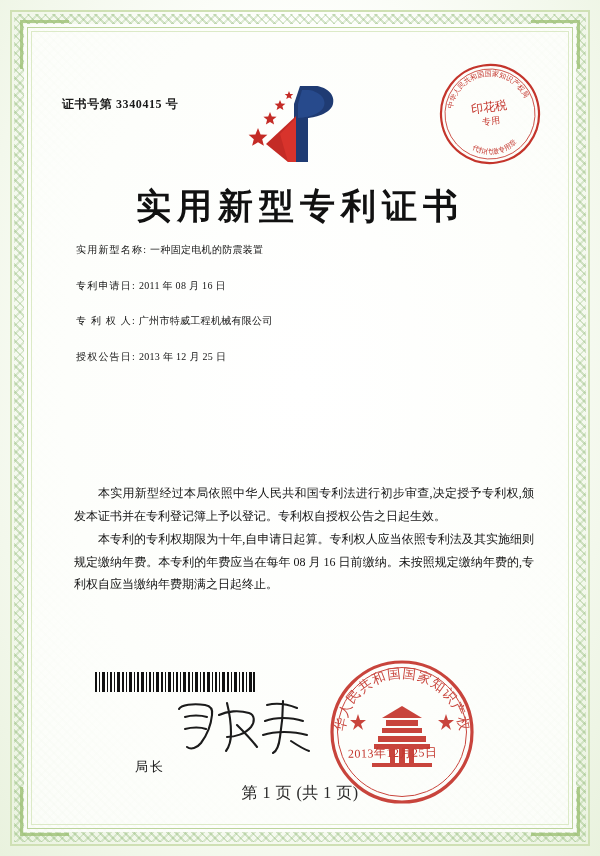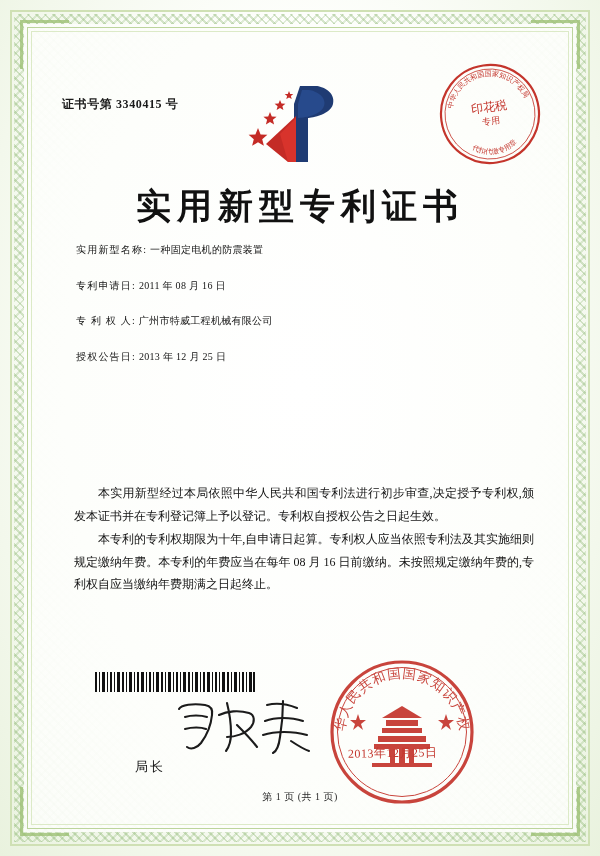--- a/index.html
+++ b/index.html
@@ -183,21 +183,21 @@
     color: #c3352c;
     letter-spacing: .5px;
     transform: rotate(-1deg);
   }
 
   .page-no {
     position: absolute;
     left: 0; right: 0;
     bottom: 12px;
     text-align: center;
-    font-size: 10px;
+    font-size: 16px;
     color: #2a2a2a;
     letter-spacing: .5px;
   }
 
   .vert-text {
     font-size: 7px;
     fill: #c4352c;
   }
 </style>
 </head>

